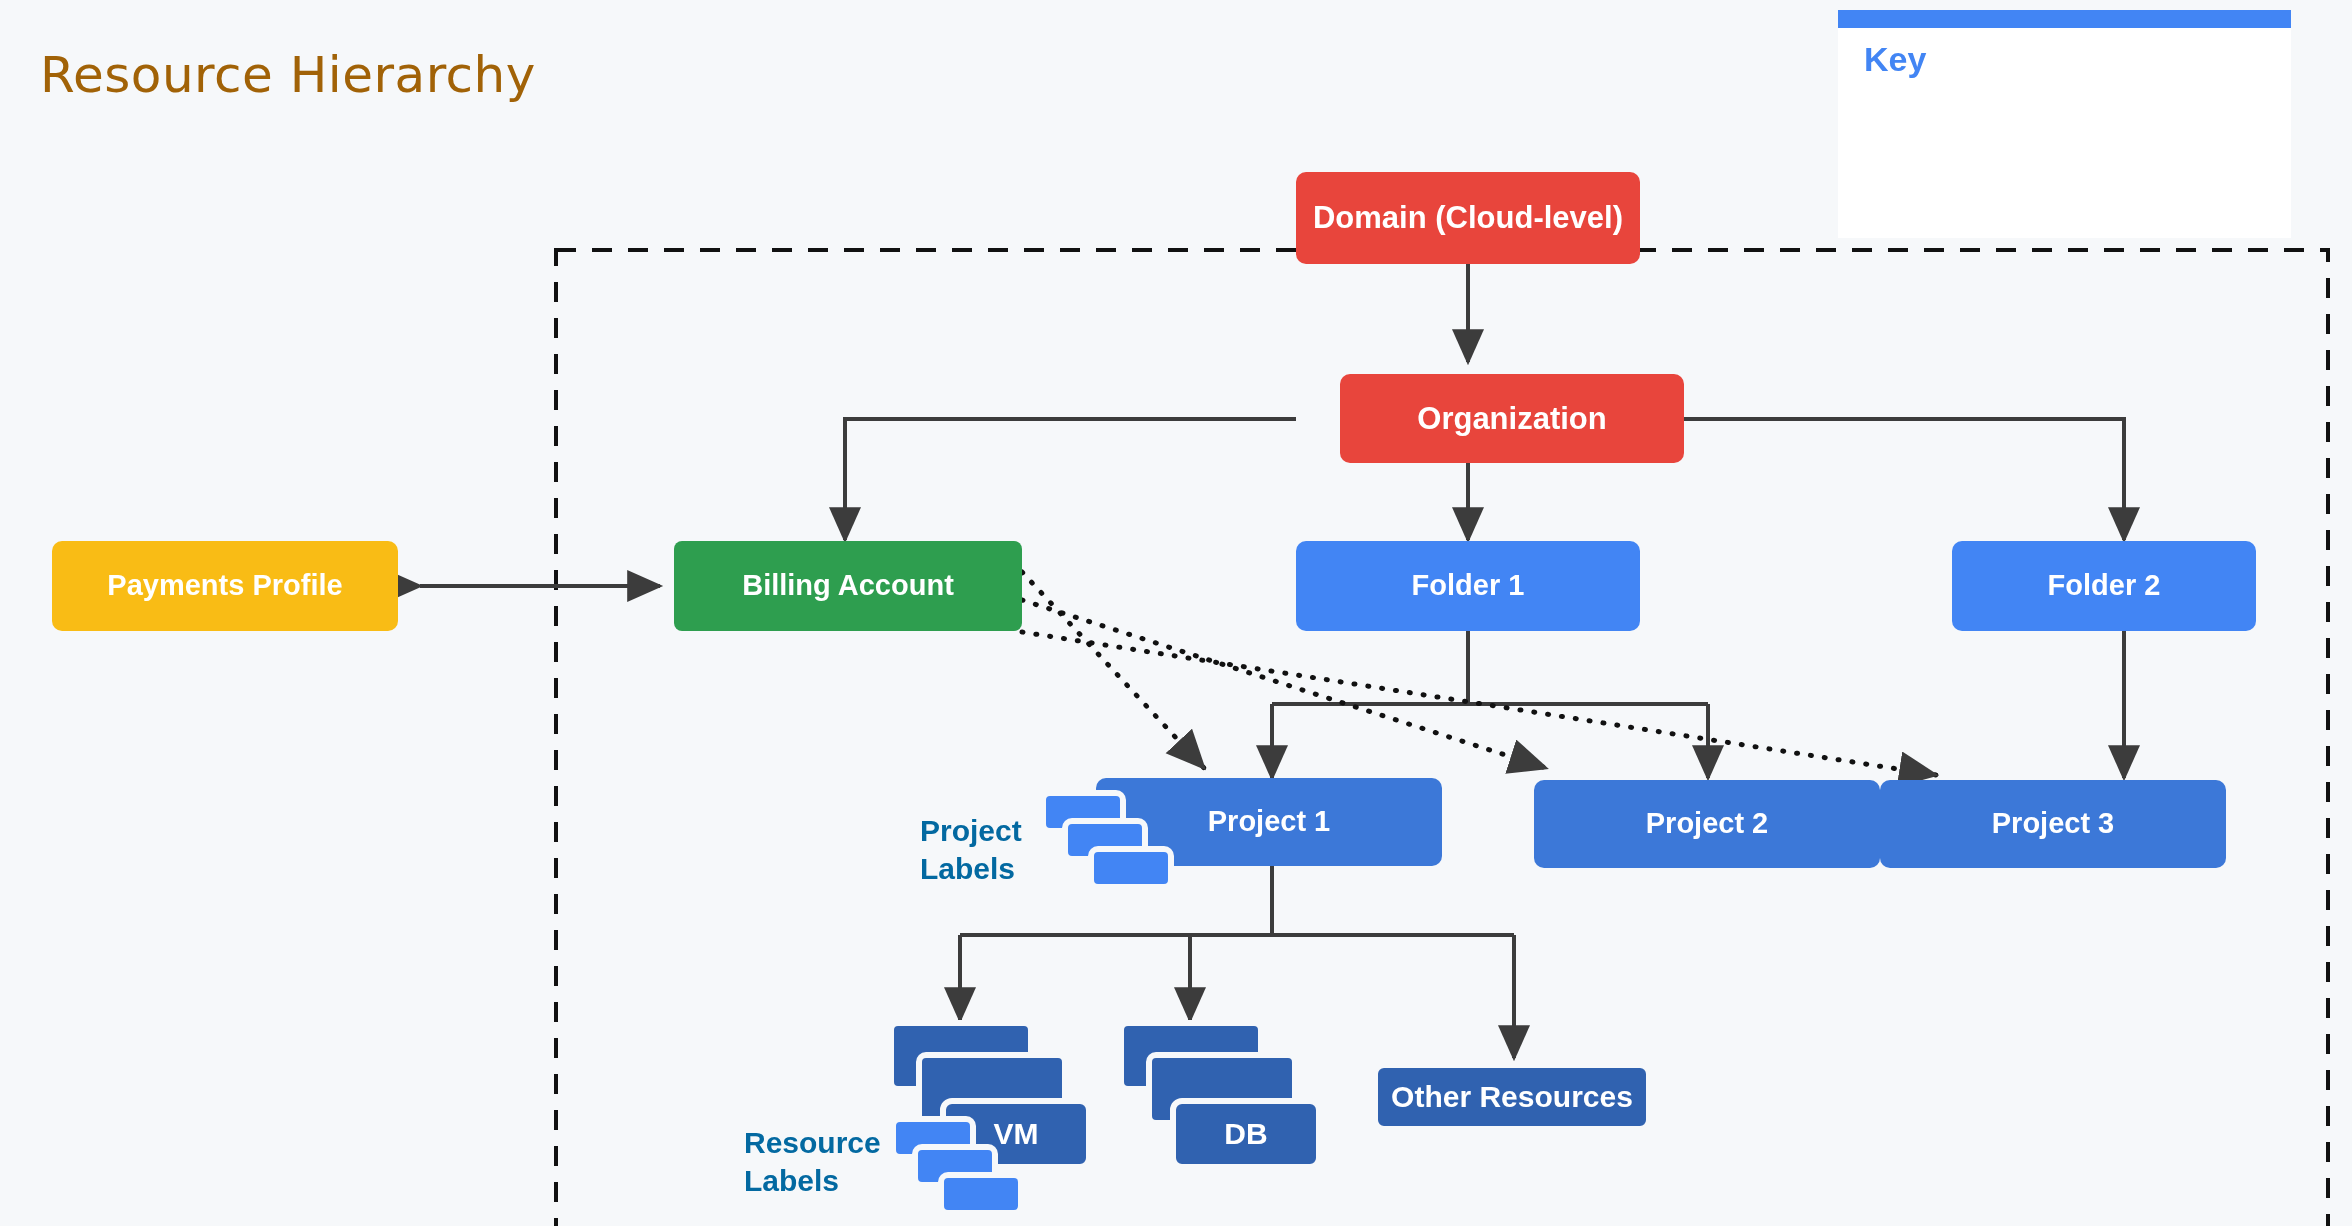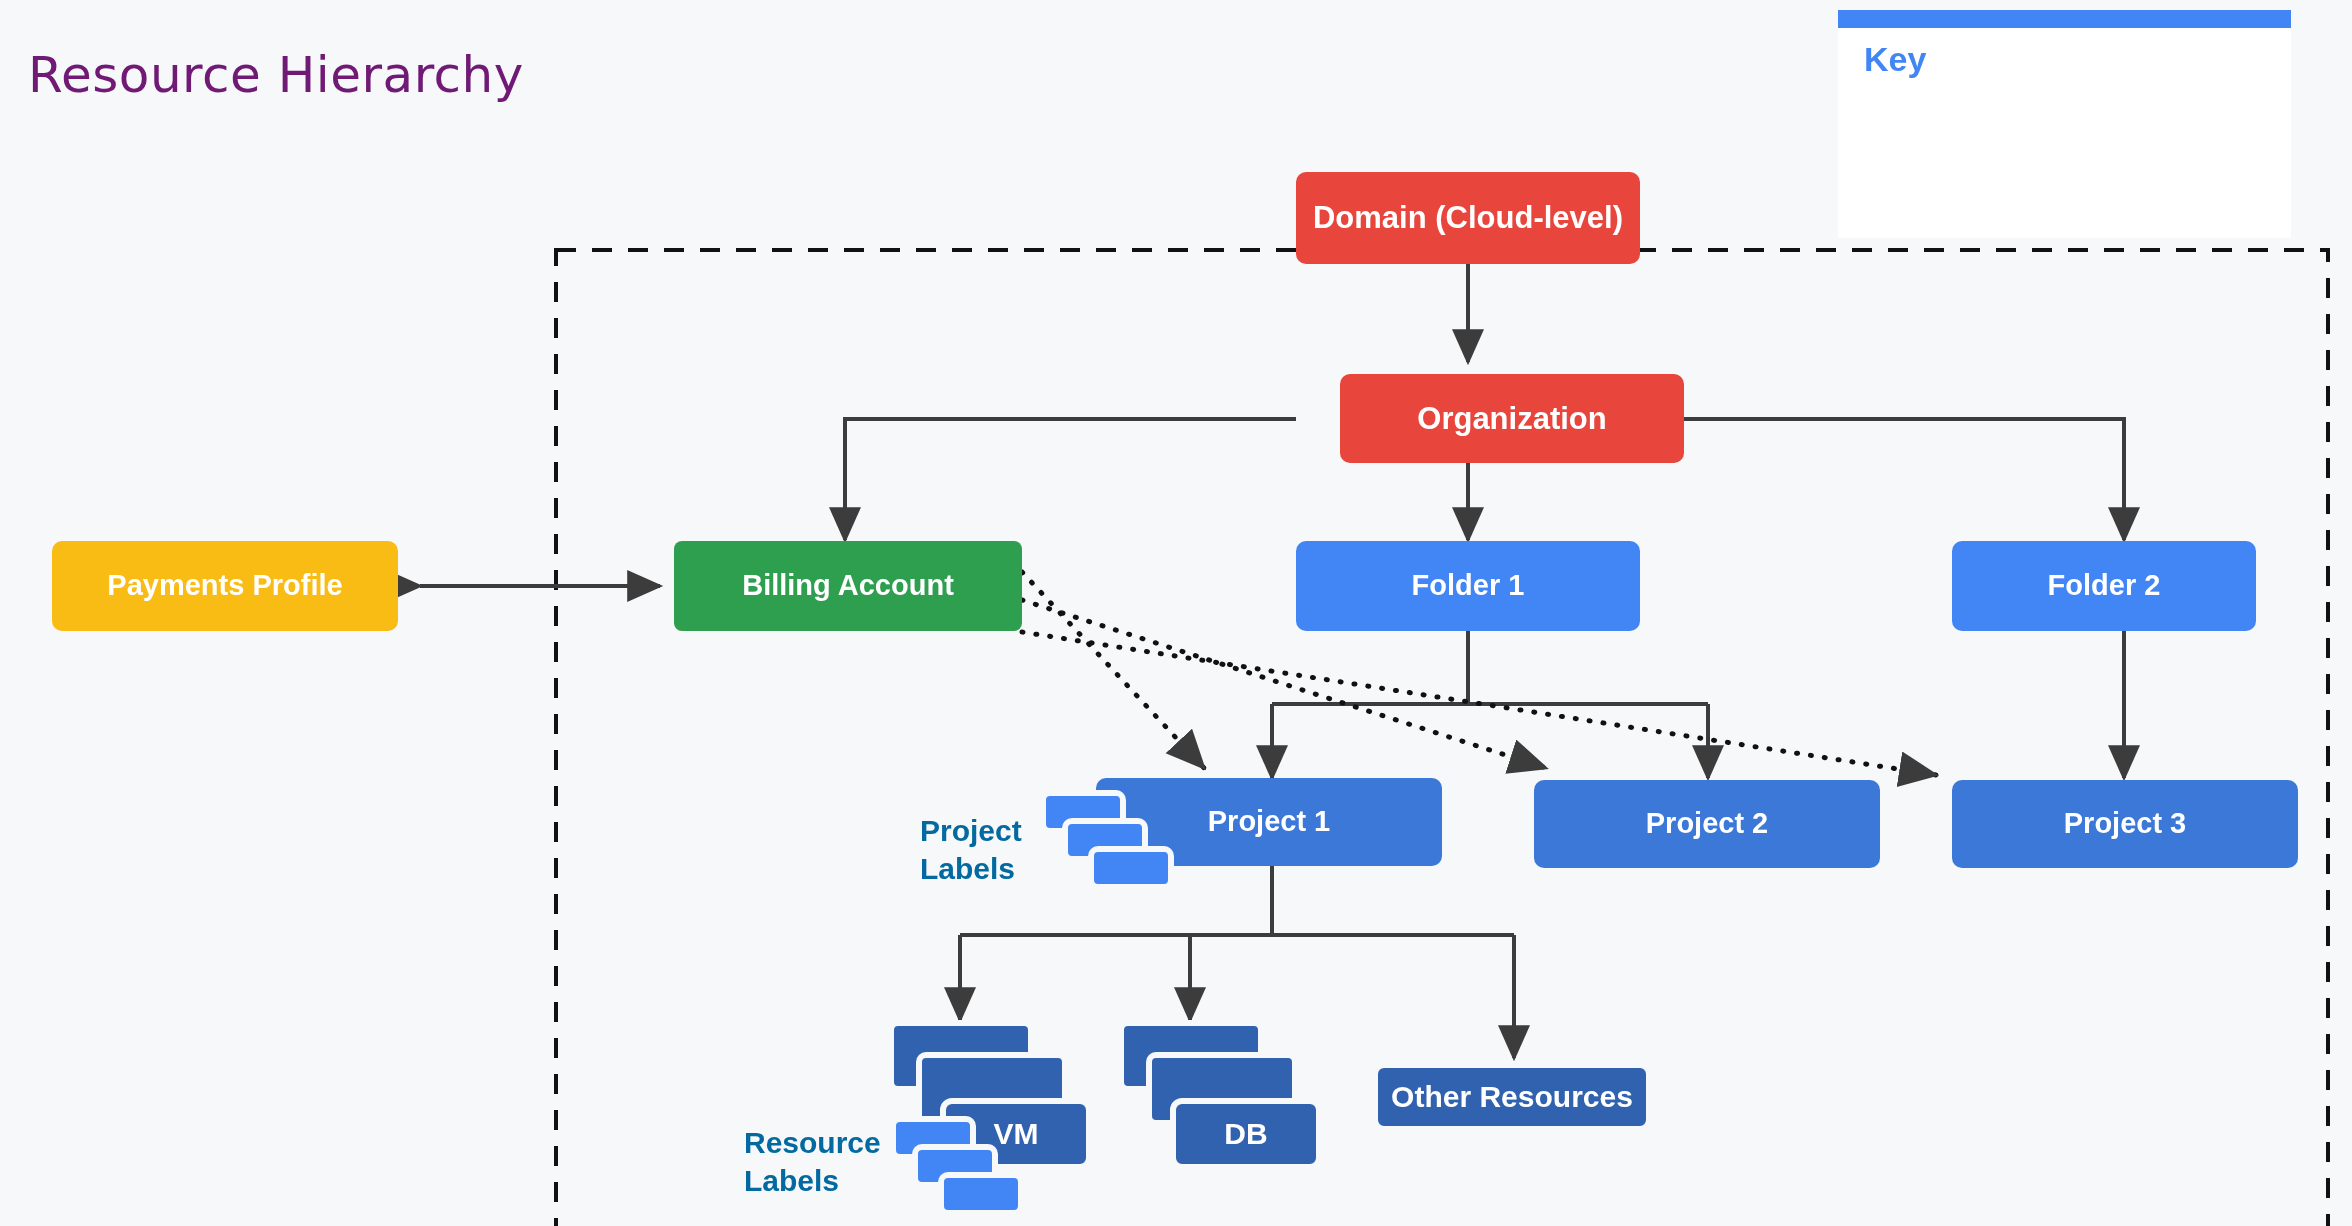--- a/index.html
+++ b/index.html
@@ -21,22 +21,22 @@
     text-align:center;
     line-height:1.15;
     box-sizing:border-box;
   }
   .n-red{background:#E8453C;}
   .n-green{background:#2E9E4F;border-radius:8px;}
   .n-yellow{background:#F9BC15;}
   .n-folder{background:#4285F4;}
   .n-project{background:#3C78D8;}
   .page-title{
-    position:absolute;left:28px;top:46px;
-    font-size:50px;color:#701a75;font-weight:400;
+    position:absolute;left:40px;top:46px;
+    font-size:50px;color:#a16207;font-weight:400;
     font-family:"DejaVu Sans", sans-serif;
     letter-spacing:.5px;
   }
   .sidelabel{
     position:absolute;color:#0369a1;font-weight:bold;
     font-size:30px;line-height:1.25;text-align:left;
   }
   
   .legend{
     position:absolute;left:1838px;top:10px;width:453px;height:228px;
@@ -142,21 +142,21 @@
   </div>
 
   <div class="node n-project" style="left:1096px;top:778px;width:346px;height:88px;font-size:29px;">
     <span>Project 1</span>
   </div>
 
   <div class="node n-project" style="left:1534px;top:780px;width:346px;height:88px;font-size:29px;">
     <span>Project 2</span>
   </div>
 
-  <div class="node n-project" style="left:1952px;top:780px;width:346px;height:88px;font-size:29px;">
+  <div class="node n-project" style="left:1880px;top:780px;width:346px;height:88px;font-size:29px;">
     <span>Project 3</span>
   </div>
 
   <div class="sidelabel" style="left:920px;top:812px;width:150px;">
     <span>Project</span><br>
     <span>Labels</span>
   </div>
   <div class="stack" style="left:1040px;top:790px;width:140px;height:110px;">
     <div class="card" style="left:0px;top:0px;width:86px;height:44px;"></div>
     <div class="card" style="left:22px;top:28px;width:86px;height:44px;"></div>

